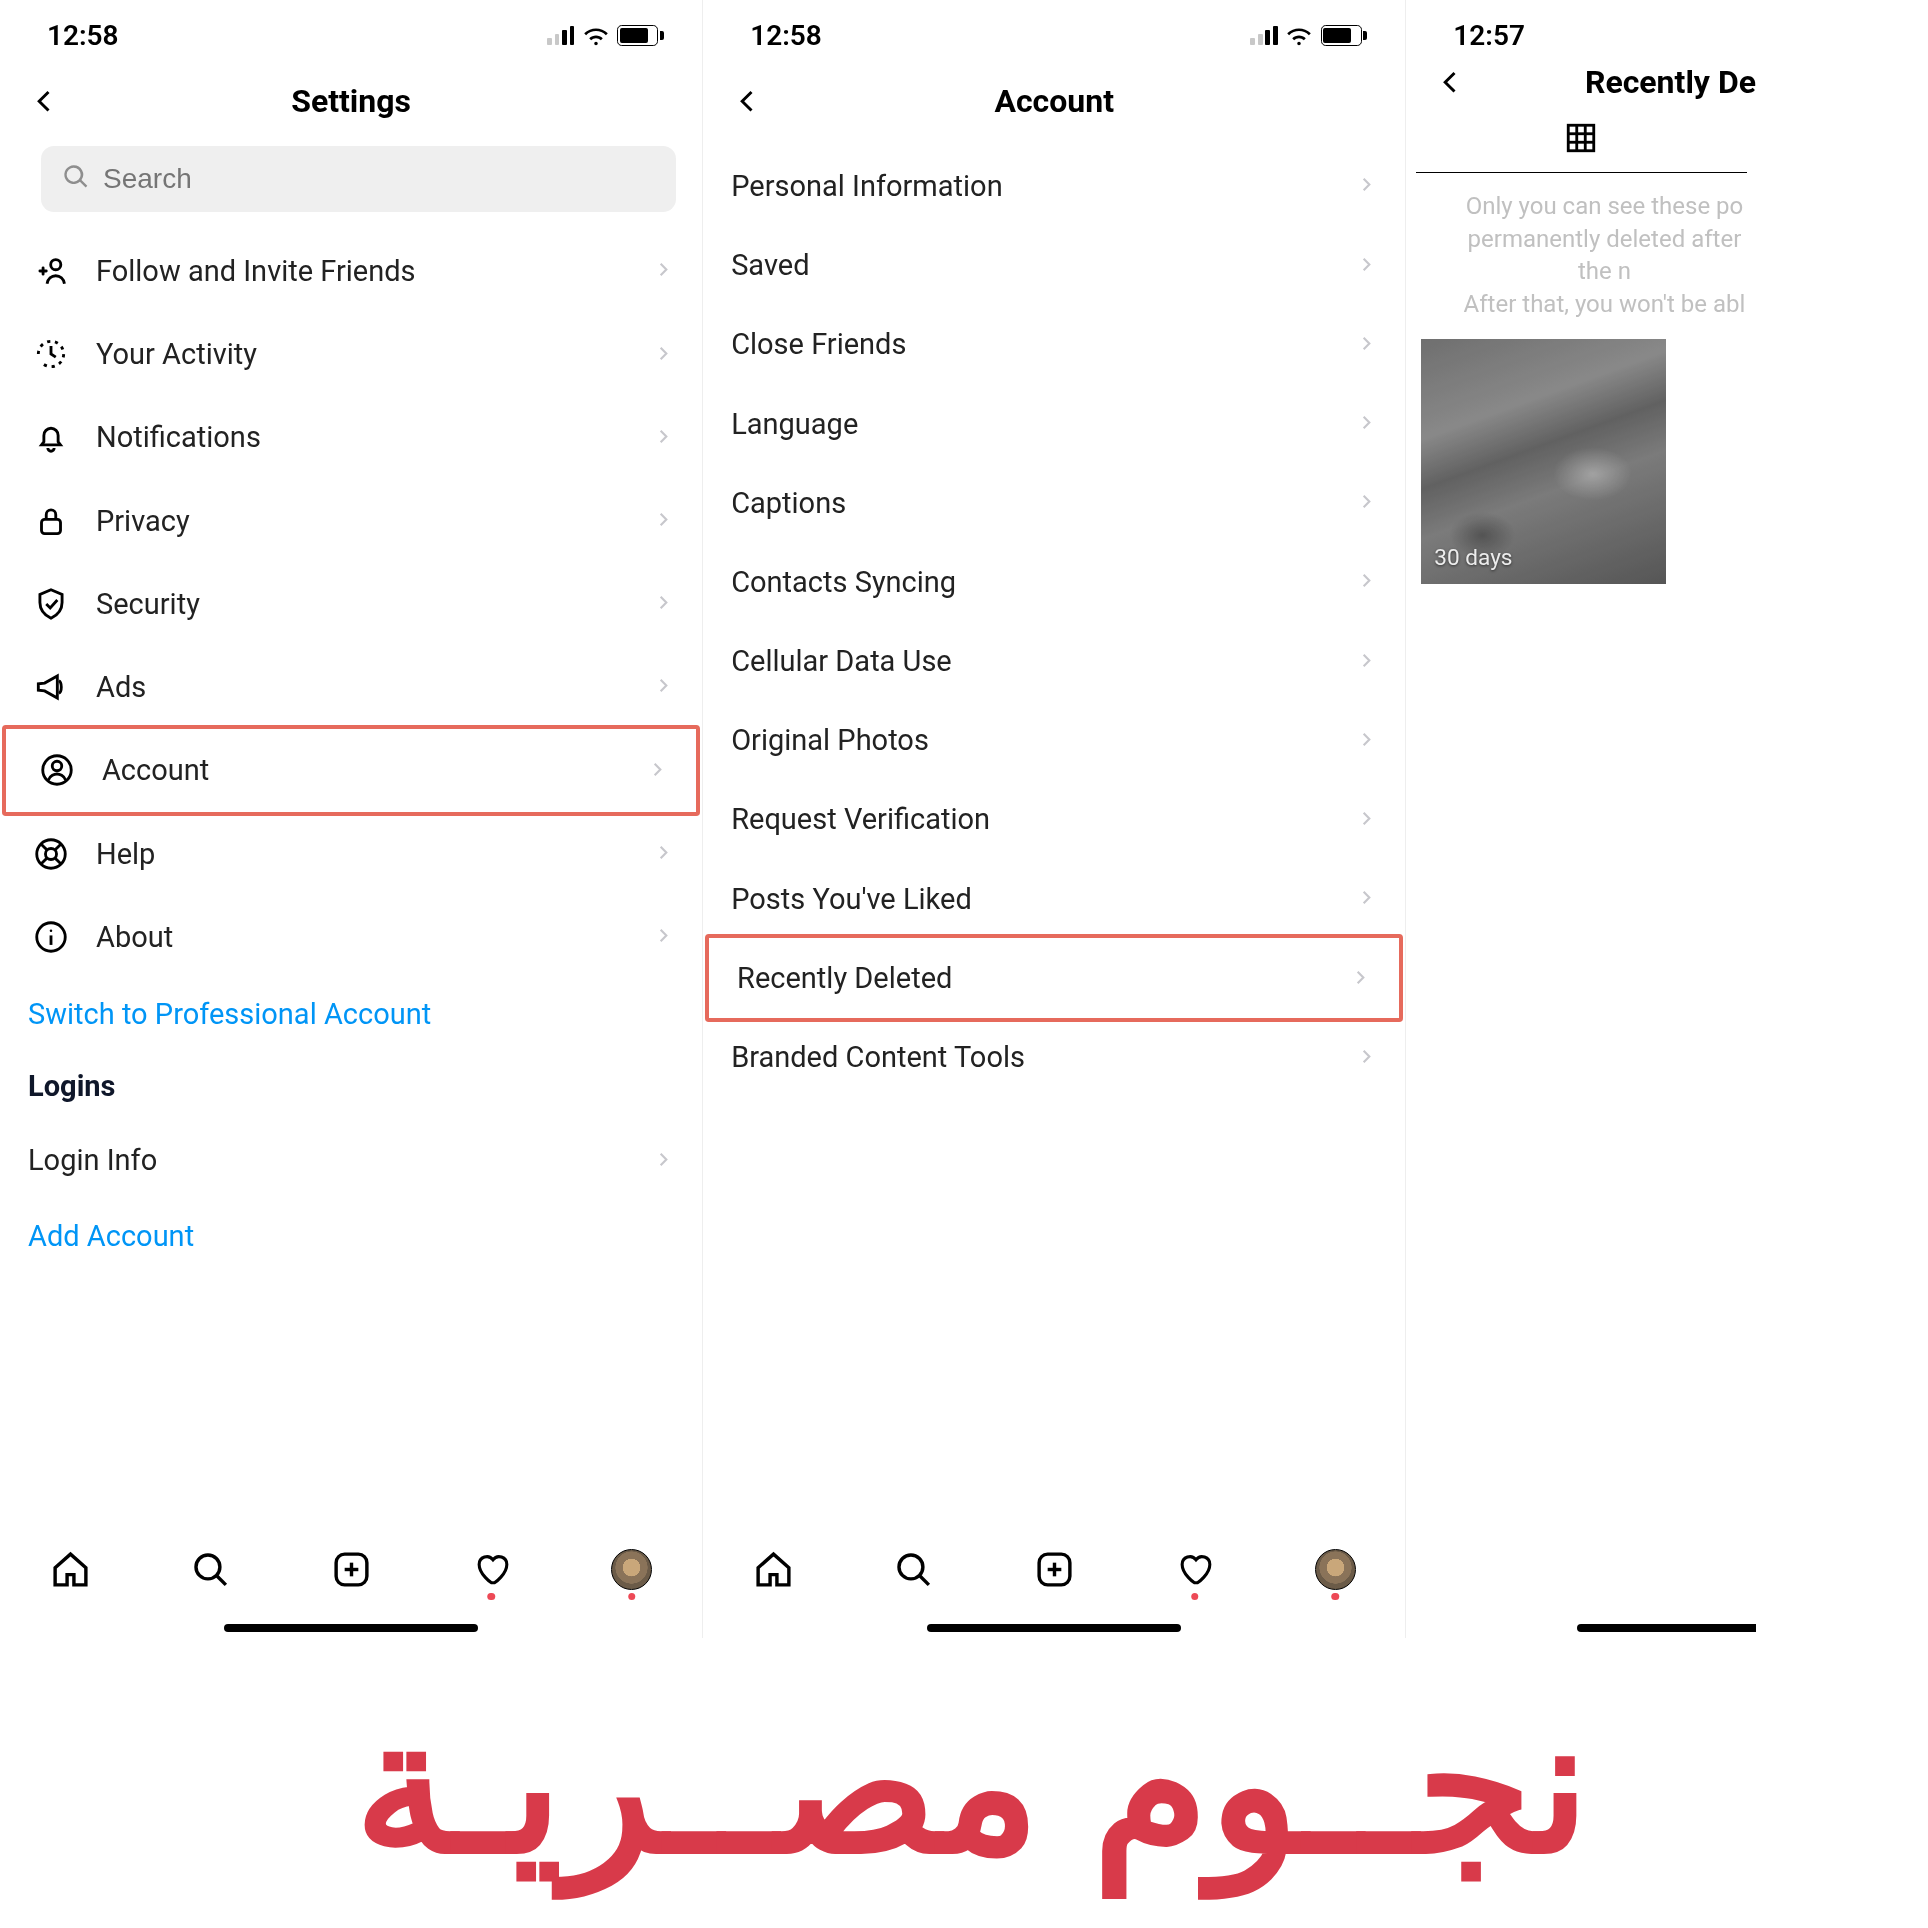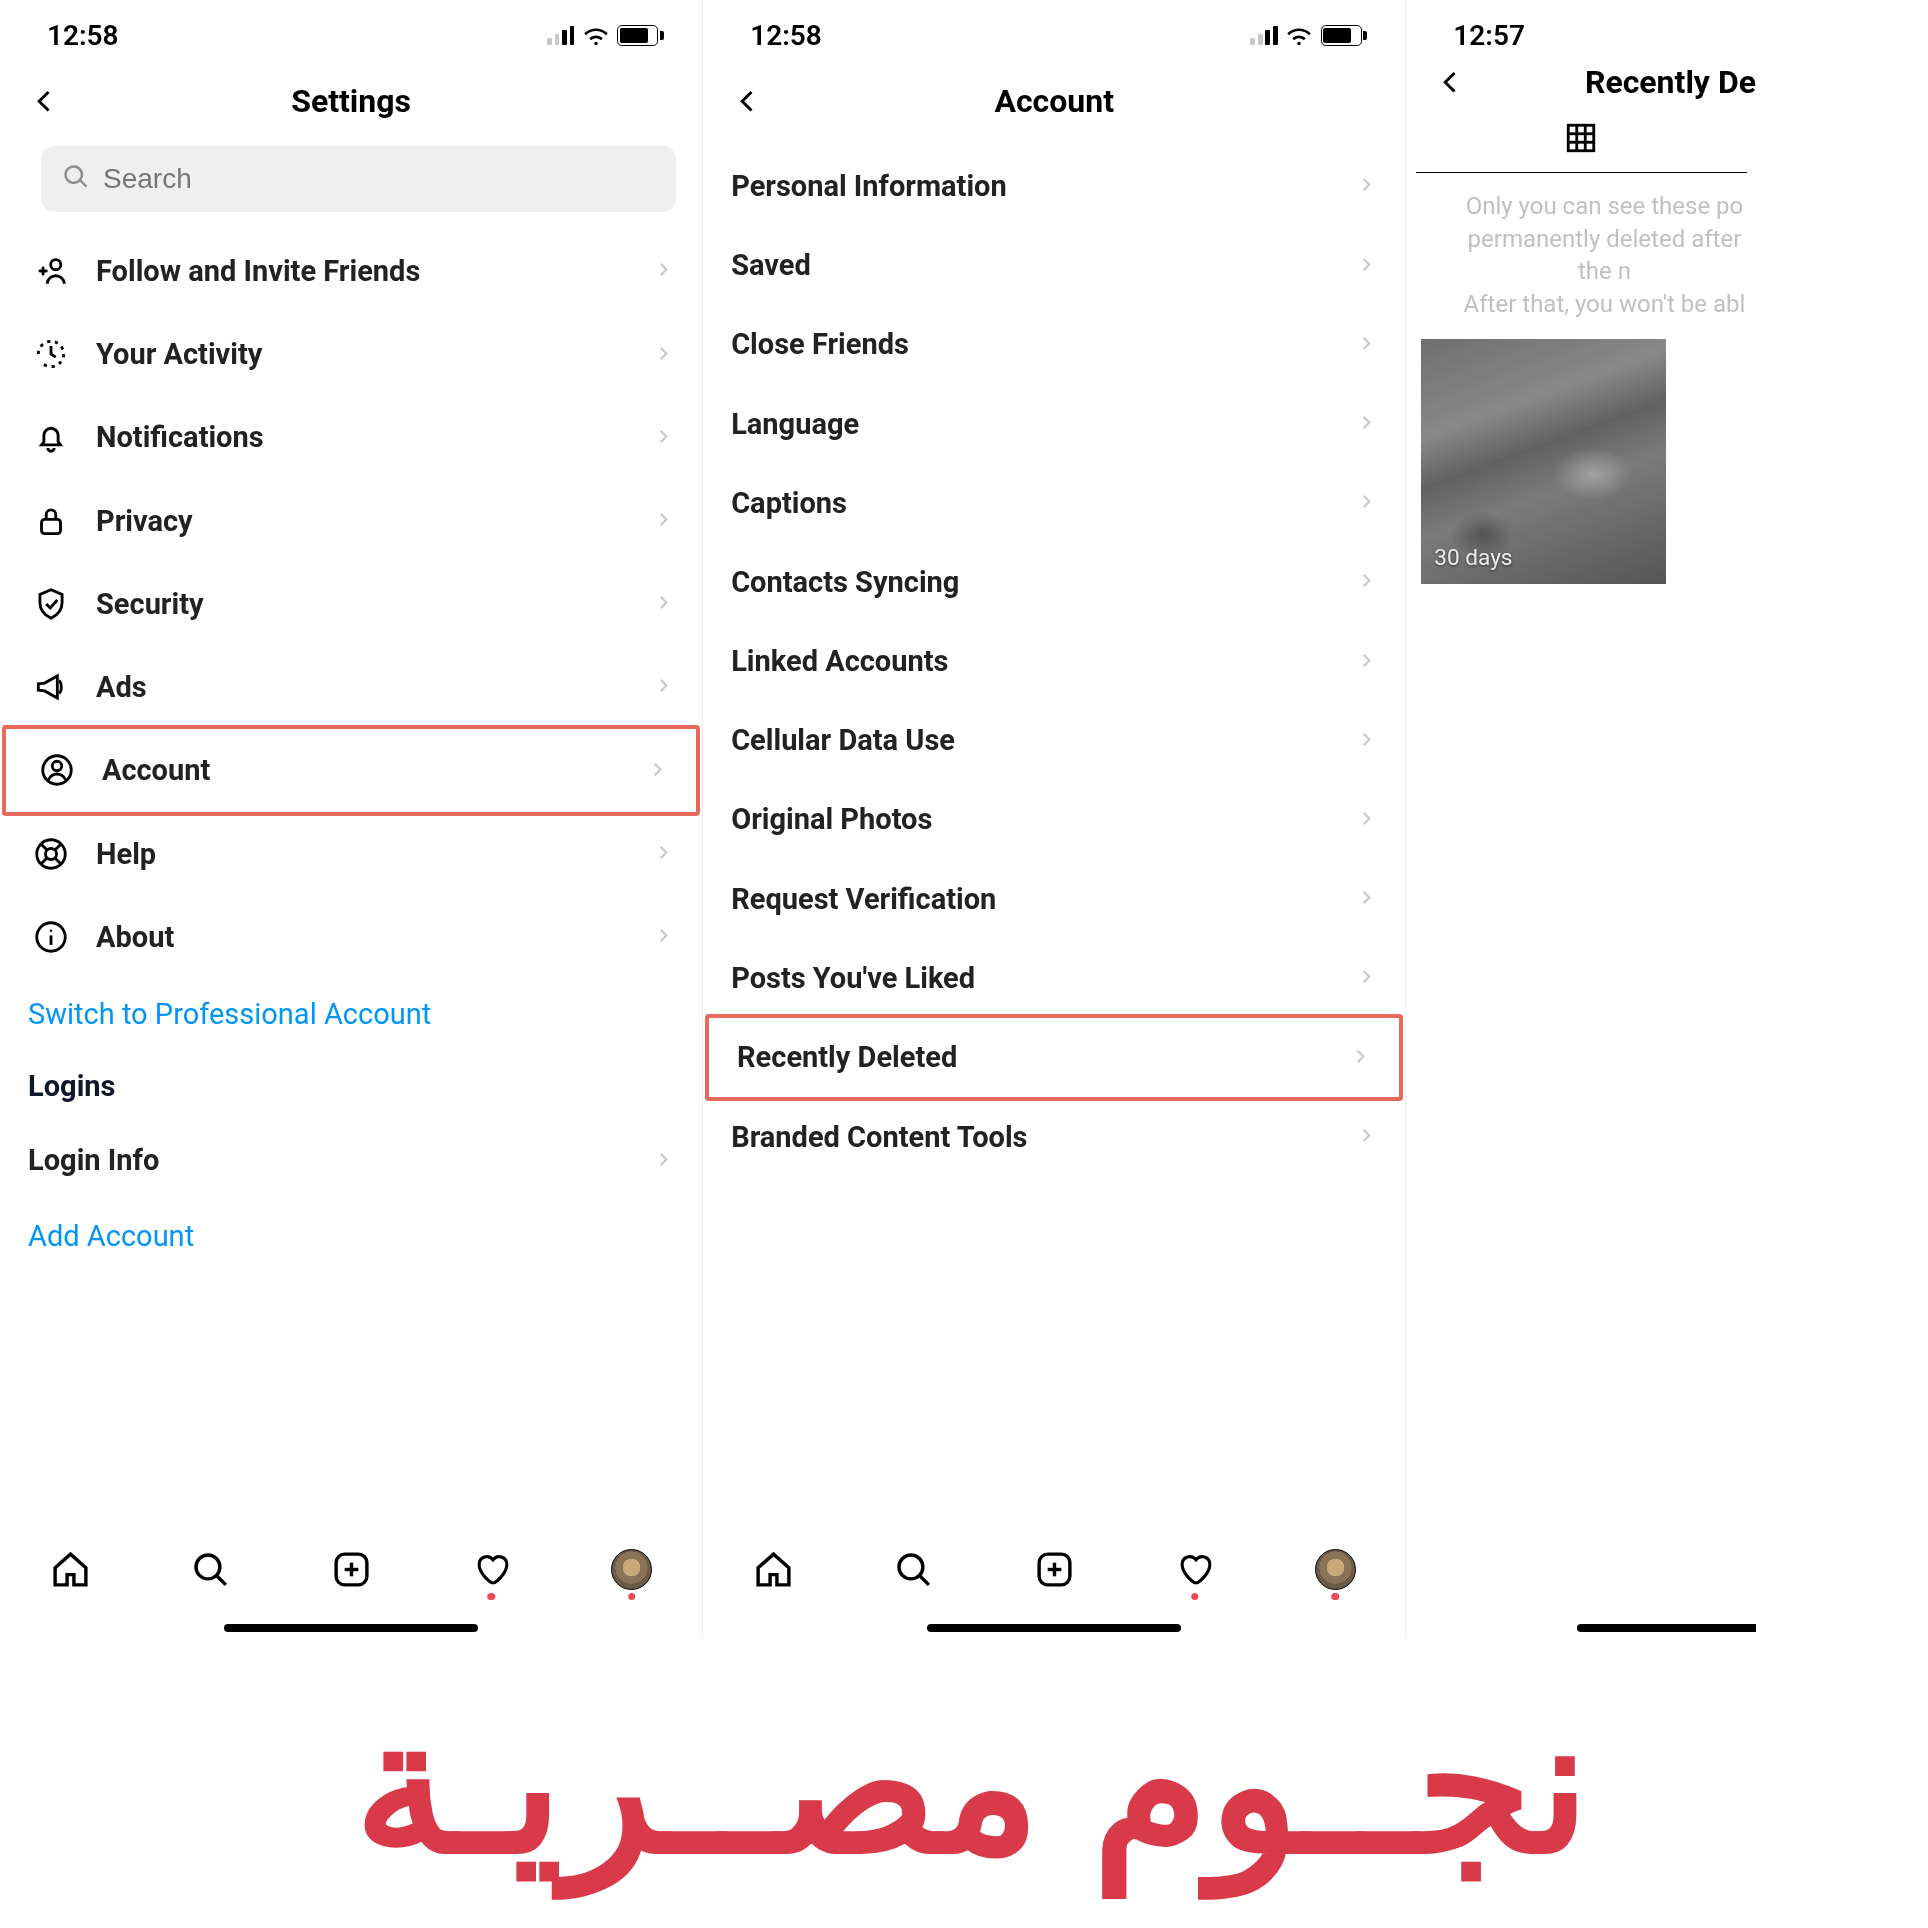--- a/index.html
+++ b/index.html
@@ -101,21 +101,21 @@
   
   .row {
     display:flex;align-items:center;
     padding:22.6px 28px 22.6px 32px;
     gap:26px;
     position:relative;
   }
   .row .row-icon { width:38px;height:38px; display:flex;align-items:center;justify-content:center; flex:0 0 38px;}
   .row .row-icon svg{width:38px;height:38px;stroke:#000;fill:none;stroke-width:1.8;}
   .row .row-label {
-    font-size:29px;color:#222;font-weight:700; flex:1;
+    font-size:29px;color:#222;font-weight:400; flex:1;
   }
   .row .chev { width:19px;height:19px; }
   .row .chev svg{width:17px;height:17px;stroke:#c7c7cc;stroke-width:3;fill:none;}
 
   .row.no-icon { padding-left:28px; }
 
   .link-row {
     padding:19px 28px;
     font-size:29px;
     color:#0095f6;
@@ -494,26 +494,20 @@
               <polyline points="8 4 16 12 8 20"></polyline>
             </svg></span>
         </div>
         <div class="row no-icon">
           <span class="row-label">Contacts Syncing</span>
           <span class="chev"><svg viewBox="0 0 24 24">
               <polyline points="8 4 16 12 8 20"></polyline>
             </svg></span>
         </div>
         <div class="row no-icon">
-          <span class="row-label">Linked Accounts</span>
-          <span class="chev"><svg viewBox="0 0 24 24">
-              <polyline points="8 4 16 12 8 20"></polyline>
-            </svg></span>
-        </div>
-        <div class="row no-icon">
           <span class="row-label">Cellular Data Use</span>
           <span class="chev"><svg viewBox="0 0 24 24">
               <polyline points="8 4 16 12 8 20"></polyline>
             </svg></span>
         </div>
         <div class="row no-icon">
           <span class="row-label">Original Photos</span>
           <span class="chev"><svg viewBox="0 0 24 24">
               <polyline points="8 4 16 12 8 20"></polyline>
             </svg></span>

